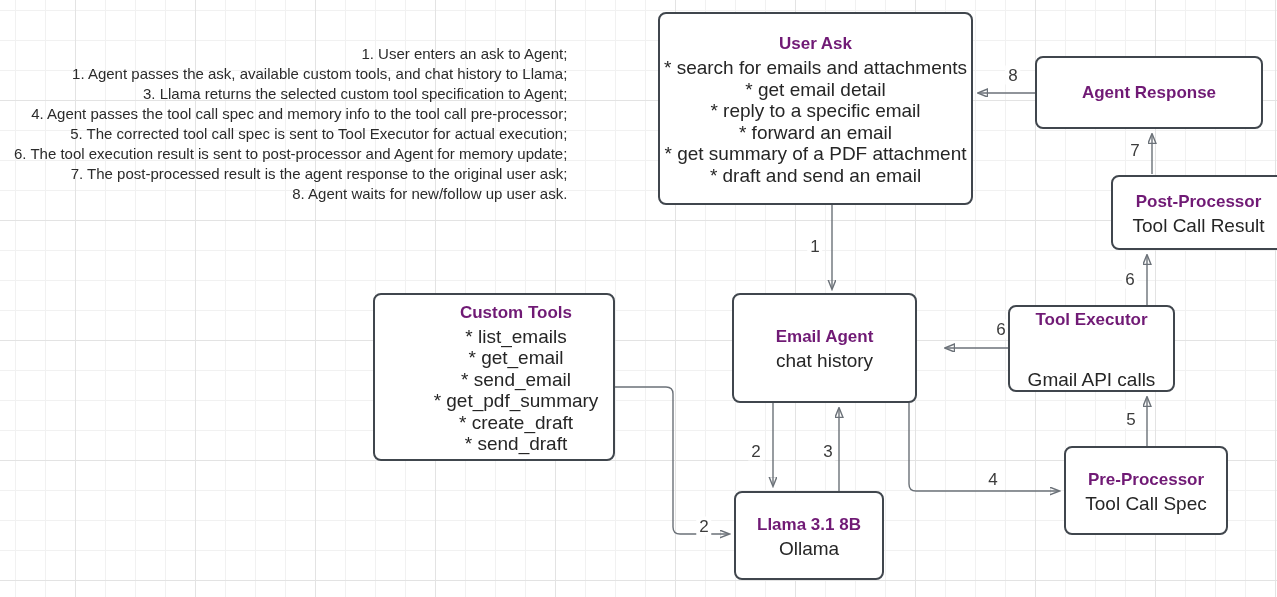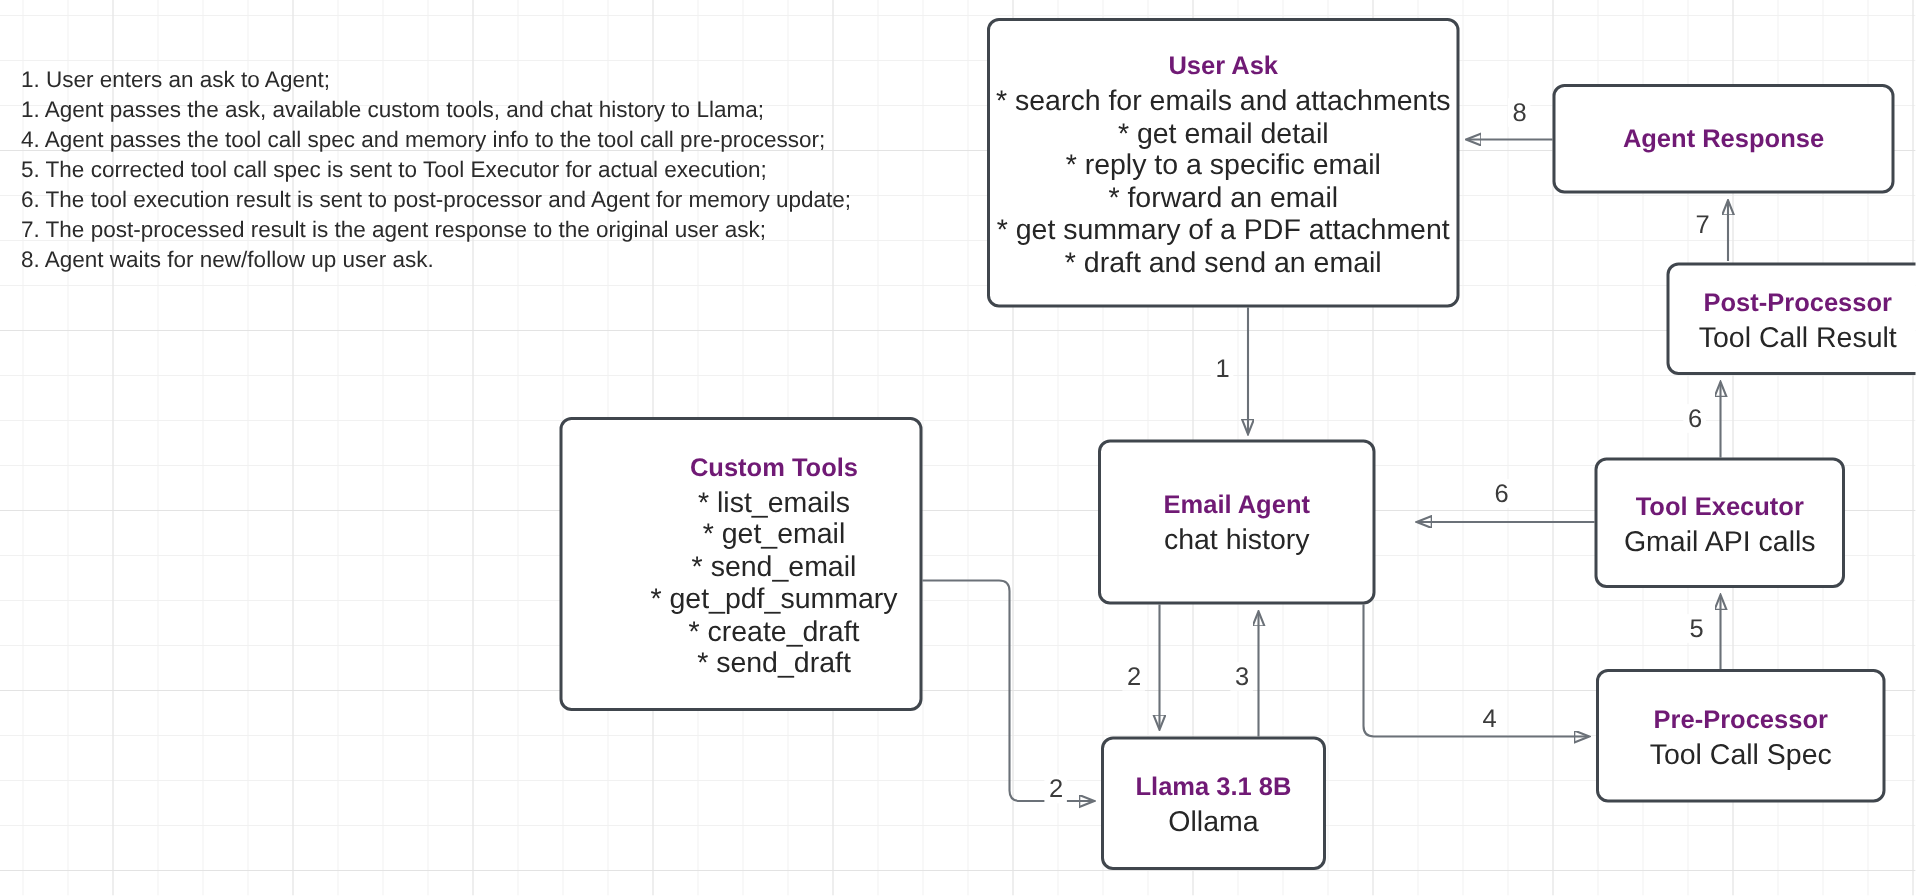--- a/index.html
+++ b/index.html
@@ -11,21 +11,21 @@
     background-color:#ffffff;
     background-image:
       linear-gradient(#e3e3e3 1px, transparent 1px),
       linear-gradient(90deg, #e3e3e3 1px, transparent 1px),
       linear-gradient(#f1f1f1 1px, transparent 1px),
       linear-gradient(90deg, #f1f1f1 1px, transparent 1px);
     background-size:120px 120px, 120px 120px, 30px 30px, 30px 30px;
     background-position:75px 100px, 75px 100px, 15px 10px, 15px 10px;
   }
 
-  .steps { position:absolute; left:14px; top:44px; font-size:15px; line-height:20px; color:#2b2b2b; white-space:nowrap; }
+  .steps { position:absolute; left:14px; top:44px; font-size:15px; line-height:20px; color:#2b2b2b; white-space:nowrap;text-align:right; }
 
   .box {
     position:absolute; background:#ffffff;
     border:2px solid #40464d; border-radius:8px;
     display:flex; flex-direction:column; justify-content:center; align-items:center;
     text-align:center; color:#262626;
   }
   .box-title { font-size:17px; font-weight:bold; line-height:26px; color:#701a75; white-space:nowrap; }
   .box-line  { font-size:19px; line-height:21.5px; white-space:nowrap; }
 
@@ -38,20 +38,21 @@
   }
 </style>
 </head>
 <body>
 
 <div id="canvas">
 
   <div class="steps">
     <div>1. User enters an ask to Agent;</div>
     <div>1. Agent passes the ask, available custom tools, and chat history to Llama;</div>
+    <div>3. Llama returns the selected custom tool specification to Agent;</div>
     <div>4. Agent passes the tool call spec and memory info to the tool call pre-processor;</div>
     <div>5. The corrected tool call spec is sent to Tool Executor for actual execution;</div>
     <div>6. The tool execution result is sent to post-processor and Agent for memory update;</div>
     <div>7. The post-processed result is the agent response to the original user ask;</div>
     <div>8. Agent waits for new/follow up user ask.</div>
   </div>
 
   <svg class="edges" width="1277" height="597" viewBox="0 0 1277 597">
     <defs>
       <marker id="ah" markerWidth="11" markerHeight="9" refX="9.5" refY="4" orient="auto" markerUnits="userSpaceOnUse">
@@ -93,36 +94,36 @@
 
   <div class="box" style="left:1035px;top:56px;width:228px;height:73px;">
     <div class="box-title">Agent Response</div>
   </div>
 
   <div class="box" style="left:1063px;top:175px;width:175px;height:75px;margin-left:48px;">
     <div class="box-title">Post-Processor</div>
     <div class="box-line">Tool Call Result</div>
   </div>
 
-  <div class="box" style="left:1063px;top:305px;width:167px;height:87px;">
+  <div class="box" style="left:1008px;top:305px;width:167px;height:87px;justify-content:space-between;">
     <div class="box-title">Tool Executor</div>
     <div class="box-line">Gmail API calls</div>
   </div>
 
-  <div class="box" style="left:1064px;top:446px;width:193px;height:89px;">
+  <div class="box" style="left:1064px;top:446px;width:164px;height:89px;">
     <div class="box-title">Pre-Processor</div>
     <div class="box-line">Tool Call Spec</div>
   </div>
 
   <div class="box" style="left:719px;top:293px;width:185px;height:110px;margin-left:13px;">
     <div class="box-title">Email Agent</div>
     <div class="box-line">chat history</div>
   </div>
 
-  <div class="box" style="left:373px;top:278px;width:242px;height:196px;padding-left:44px;">
+  <div class="box" style="left:373px;top:293px;width:242px;height:168px;padding-left:44px;">
     <div class="box-title">Custom Tools</div>
     <div class="box-line">* list_emails</div>
     <div class="box-line">* get_email</div>
     <div class="box-line">* send_email</div>
     <div class="box-line">* get_pdf_summary</div>
     <div class="box-line">* create_draft</div>
     <div class="box-line">* send_draft</div>
   </div>
 
   <div class="box" style="left:734px;top:491px;width:150px;height:89px;">

